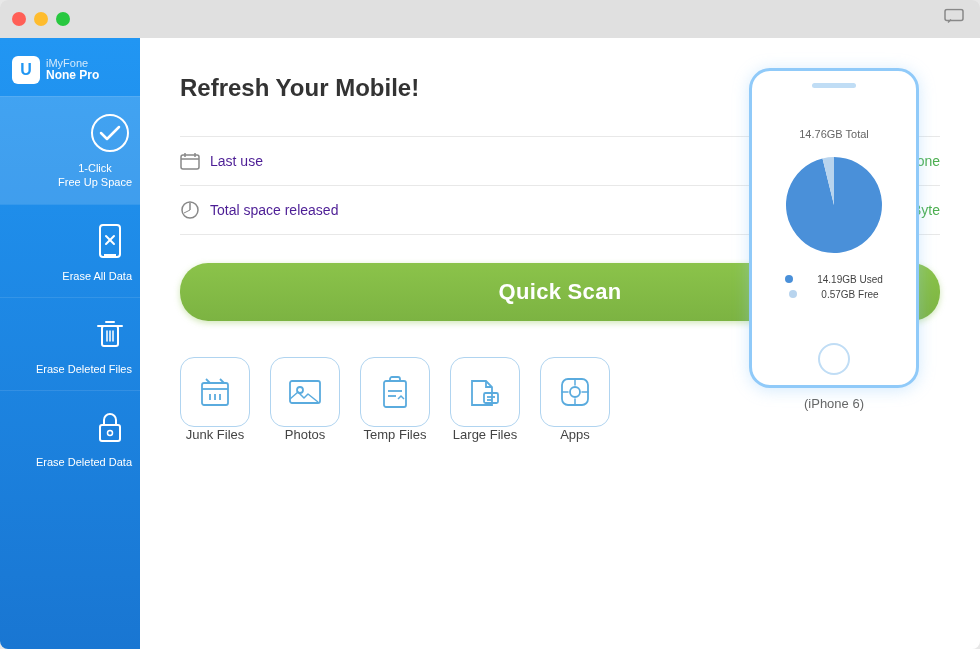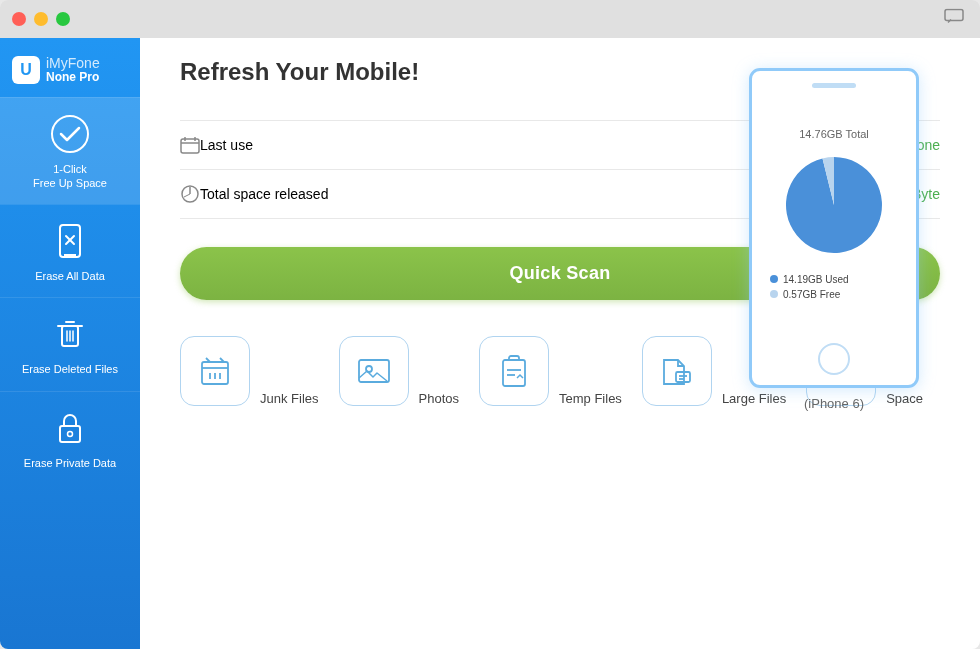--- a/index.html
+++ b/index.html
@@ -93,36 +93,36 @@
       font-weight: bold;
     }
 
     .logo-text {
       display: flex;
       flex-direction: column;
       line-height: 1.1;
     }
 
     .logo-brand {
-      font-size: 14px;
+      font-size: 11px;
       color: rgba(255,255,255,0.8);
       font-weight: normal;
     }
 
     .logo-product {
       font-size: 12px;
       color: white;
       font-weight: bold;
     }
 
     .sidebar-item {
       width: 100%;
       display: flex;
       flex-direction: column;
-      align-items: center;
+      align-items: flex-end;
       padding: 14px 8px;
       cursor: pointer;
       border-top: 1px solid rgba(255,255,255,0.1);
     }
 
     .sidebar-item.active {
       background: rgba(255,255,255,0.15);
     }
 
     .sidebar-icon {
@@ -146,21 +146,21 @@
       text-align: center;
       line-height: 1.3;
     }
 
     
     .main-content {
       flex: 1;
       background: white;
       display: flex;
       flex-direction: column;
-      padding: 20px 40px 24px 40px;
+      padding: 36px 40px 24px 40px;
       position: relative;
       overflow: hidden;
     }
 
     .page-header {
       margin-bottom: 28px;
     }
 
     .page-title {
       font-size: 24px;
@@ -183,21 +183,22 @@
       display: flex;
       align-items: center;
       justify-content: space-between;
       padding: 14px 0;
       border-bottom: 1px solid #e8e8e8;
     }
 
     .info-row-left {
       display: flex;
       align-items: center;
-      color: #000000;
+      gap: 10px;
+      color: #4c1d95;
       font-size: 14px;
     }
 
     .info-row-icon {
       width: 20px;
       height: 20px;
       display: flex;
       align-items: center;
       justify-content: center;
       color: #888;
@@ -207,39 +208,38 @@
       font-size: 14px;
       color: #4caf50;
     }
 
     .quick-scan-btn {
       background: linear-gradient(180deg, #8bc34a 0%, #7cb342 100%);
       color: white;
       border: none;
       border-radius: 28px;
       padding: 16px 52px;
-      font-size: 18px;
+      font-size: 22px;
       font-weight: bold;
       cursor: pointer;
       display: inline-block;
       letter-spacing: 0.3px;
       box-shadow: 0 2px 6px rgba(139, 195, 74, 0.4);
       margin-bottom: 36px;
     }
 
     .file-categories {
       display: flex;
       gap: 20px;
     }
 
     .file-category {
       display: flex;
-      flex-direction: row;
-      align-items: flex-end;
-      gap: 10px;
+      flex-direction: column;
+      align-items: center;
       cursor: pointer;
     }
 
     .file-category-icon {
       width: 70px;
       height: 70px;
       border: 1.5px solid #b0d4f0;
       border-radius: 14px;
       display: flex;
       align-items: center;
@@ -267,21 +267,21 @@
       display: flex;
       flex-direction: column;
       align-items: center;
     }
 
     .phone-frame {
       width: 170px;
       height: 320px;
       background: white;
       border: 3px solid #90caf9;
-      border-radius: 11px;
+      border-radius: 21px;
       position: relative;
       display: flex;
       flex-direction: column;
       align-items: center;
       box-shadow: 0 2px 16px rgba(144,202,249,0.4);
       overflow: hidden;
     }
 
     .phone-speaker {
       width: 44px;
@@ -316,24 +316,25 @@
     }
 
     .storage-legend {
       width: 100%;
       padding: 0 10px;
     }
 
     .legend-item {
       display: flex;
       align-items: center;
-      gap: 5px;
+      gap: 24px;
       font-size: 10px;
       color: #444;
       margin-bottom: 4px;
+      justify-content: center;
     }
 
     .legend-dot {
       width: 8px;
       height: 8px;
       border-radius: 50%;
     }
 
     .legend-dot.used { background: #4a90d9; }
     .legend-dot.free { background: #b8d4ee; }
@@ -420,21 +421,21 @@
       </div>
 
       <div class="sidebar-item">
         <div class="sidebar-icon">
           <svg width="40" height="40" viewBox="0 0 40 40">
             <rect x="10" y="18" width="20" height="16" rx="2" stroke="white" stroke-width="2" fill="none"></rect>
             <path d="M14 18v-5a6 6 0 0 1 12 0v5" stroke="white" stroke-width="2" fill="none"></path>
             <circle cx="20" cy="26" r="2.5" stroke="white" stroke-width="1.5" fill="none"></circle>
           </svg>
         </div>
-        <span class="sidebar-label">Erase Private Data</span>
+        <span class="sidebar-label">Erase Deleted Data</span>
       </div>
     </div>
 
     <div class="main-content">
 
       <div class="page-header">
         <div class="page-title">Refresh Your Mobile!</div>
       </div>
 
       <div class="info-rows">
@@ -526,21 +527,21 @@
         </div>
 
         <div class="file-category">
           <div class="file-category-icon">
             <svg width="38" height="38" viewBox="0 0 38 38" fill="none" stroke="#5aabde" stroke-width="1.8">
               <rect x="6" y="6" width="26" height="26" rx="6"></rect>
               <circle cx="19" cy="19" r="5"></circle>
               <path d="M19 6v6M19 26v6M6 19h6M26 19h6" stroke="#5aabde" stroke-width="1.5" stroke-linecap="round"></path>
             </svg>
           </div>
-          <span class="file-category-label">Space</span>
+          <span class="file-category-label">Apps</span>
         </div>
       </div>
 
       <div class="phone-area">
         <div class="phone-frame">
           <div class="phone-speaker"></div>
           <div class="phone-content">
             <div class="phone-storage-label">14.76GB Total</div>
             <div class="pie-chart-container">
               <svg width="110" height="110" viewBox="0 0 110 110">

